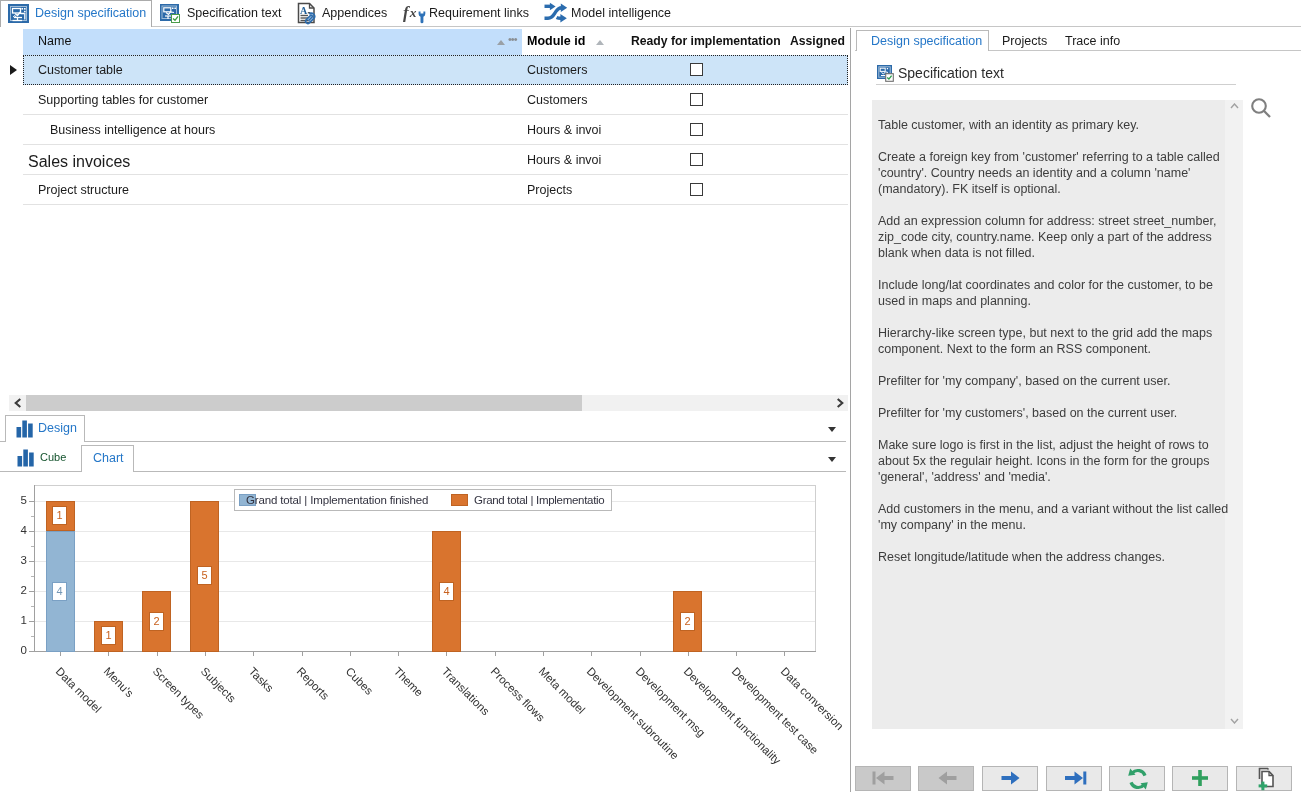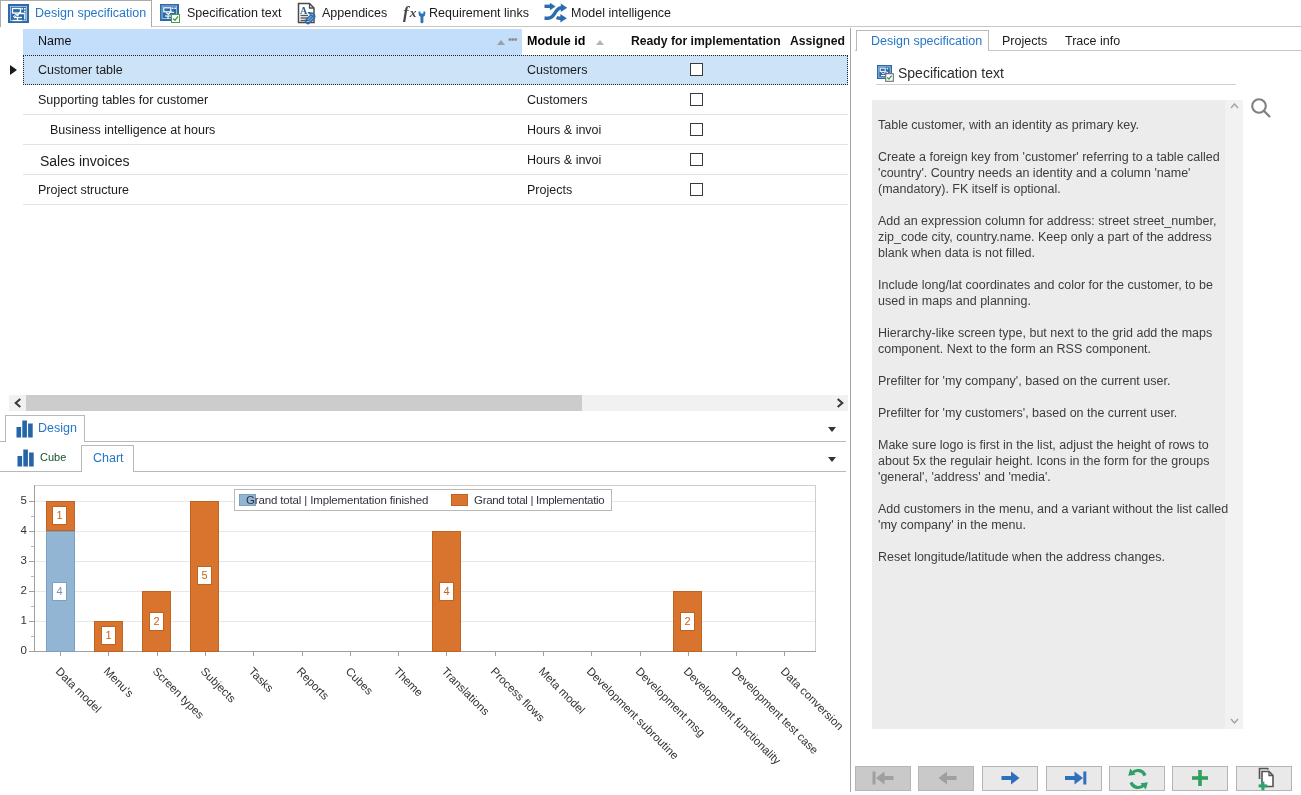--- a/index.html
+++ b/index.html
@@ -92,21 +92,21 @@
 <div class="abs" style="left:23px;top:144px;width:825px;height:1px;background:#e2e2e2;"></div>
 <div class="abs" style="left:23px;top:174px;width:825px;height:1px;background:#e2e2e2;"></div>
 <div class="abs" style="left:23px;top:204px;width:825px;height:1px;background:#e2e2e2;"></div>
 
 <div class="abs" style="left:38px;top:63px;font-size:12.5px;color:#1b1b1b;">Customer table</div>
 <div class="abs" style="left:527px;top:63px;font-size:12.5px;color:#1b1b1b;">Customers</div>
 <div class="abs" style="left:38px;top:93px;font-size:12.5px;color:#1b1b1b;">Supporting tables for customer</div>
 <div class="abs" style="left:527px;top:93px;font-size:12.5px;color:#1b1b1b;">Customers</div>
 <div class="abs" style="left:38px;top:123px;font-size:12.5px;color:#1b1b1b;margin-left:12px;">Business intelligence at hours</div>
 <div class="abs" style="left:527px;top:123px;font-size:12.5px;color:#1b1b1b;">Hours &amp; invoi</div>
-<div class="abs" style="left:40px;top:153px;font-size:14px;color:#1b1b1b;">Sales invoices</div>
+<div class="abs" style="left:28px;top:153px;font-size:16px;color:#1b1b1b;">Sales invoices</div>
 <div class="abs" style="left:527px;top:153px;font-size:12.5px;color:#1b1b1b;">Hours &amp; invoi</div>
 <div class="abs" style="left:38px;top:183px;font-size:12.5px;color:#1b1b1b;">Project structure</div>
 <div class="abs" style="left:527px;top:183px;font-size:12.5px;color:#1b1b1b;">Projects</div>
 
 <div class="abs" style="left:690px;top:63px;width:13px;height:13px;border:1px solid #3a3a3a;background:#fff;"></div>
 <div class="abs" style="left:690px;top:93px;width:13px;height:13px;border:1px solid #3a3a3a;background:#fff;"></div>
 <div class="abs" style="left:690px;top:123px;width:13px;height:13px;border:1px solid #3a3a3a;background:#fff;"></div>
 <div class="abs" style="left:690px;top:153px;width:13px;height:13px;border:1px solid #3a3a3a;background:#fff;"></div>
 <div class="abs" style="left:690px;top:183px;width:13px;height:13px;border:1px solid #3a3a3a;background:#fff;"></div>
 

